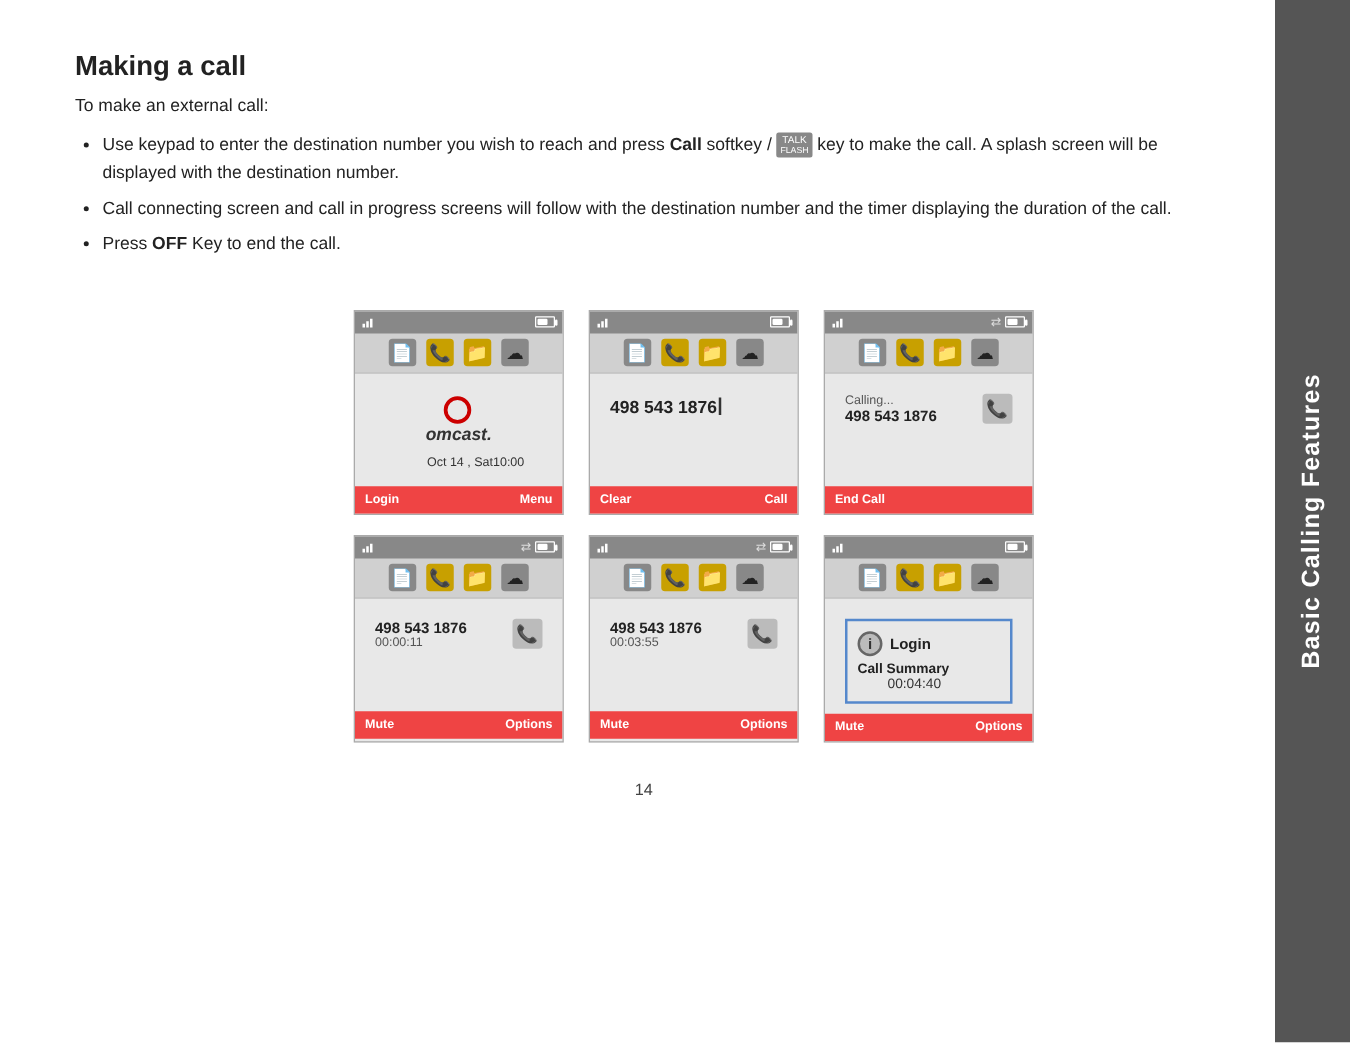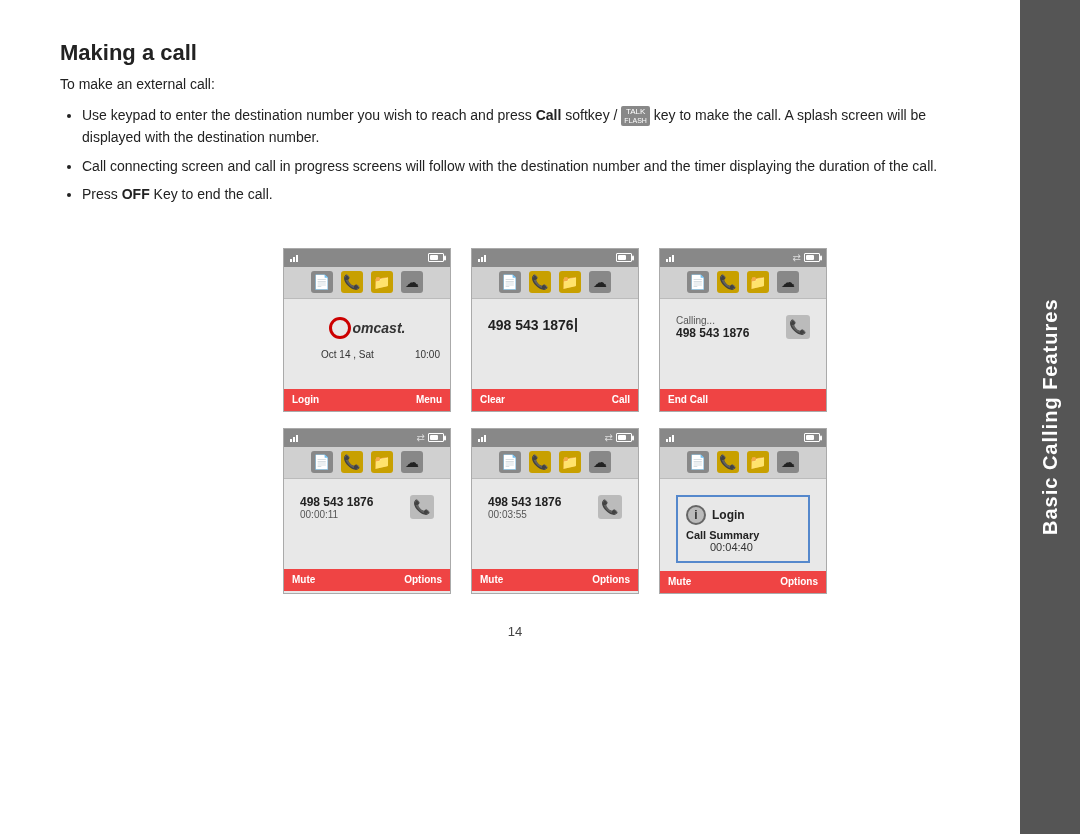--- a/index.html
+++ b/index.html
@@ -198,40 +198,41 @@
     
     .comcast-logo {
       display: flex;
       justify-content: center;
       align-items: center;
       padding: 10px 0 6px;
       font-size: 16px;
       font-style: italic;
       font-weight: bold;
       color: #333;
+      flex-direction: column;
     }
     .comcast-c {
       display: inline-block;
       width: 22px;
       height: 22px;
       border-radius: 50%;
       border: 3px solid #c00;
       position: relative;
       margin-right: 2px;
     }
     .comcast-text {
       font-size: 14px;
       font-weight: bold;
       color: #333;
       font-style: italic;
     }
 
     .date-time {
       display: flex;
-      justify-content: space-between;
+      justify-content: center;
       font-size: 10px;
       color: #333;
       padding: 4px 2px;
       margin-left: 27px;
     }
 
     
     .softkey-bar {
       background: #777;
       height: 22px;

